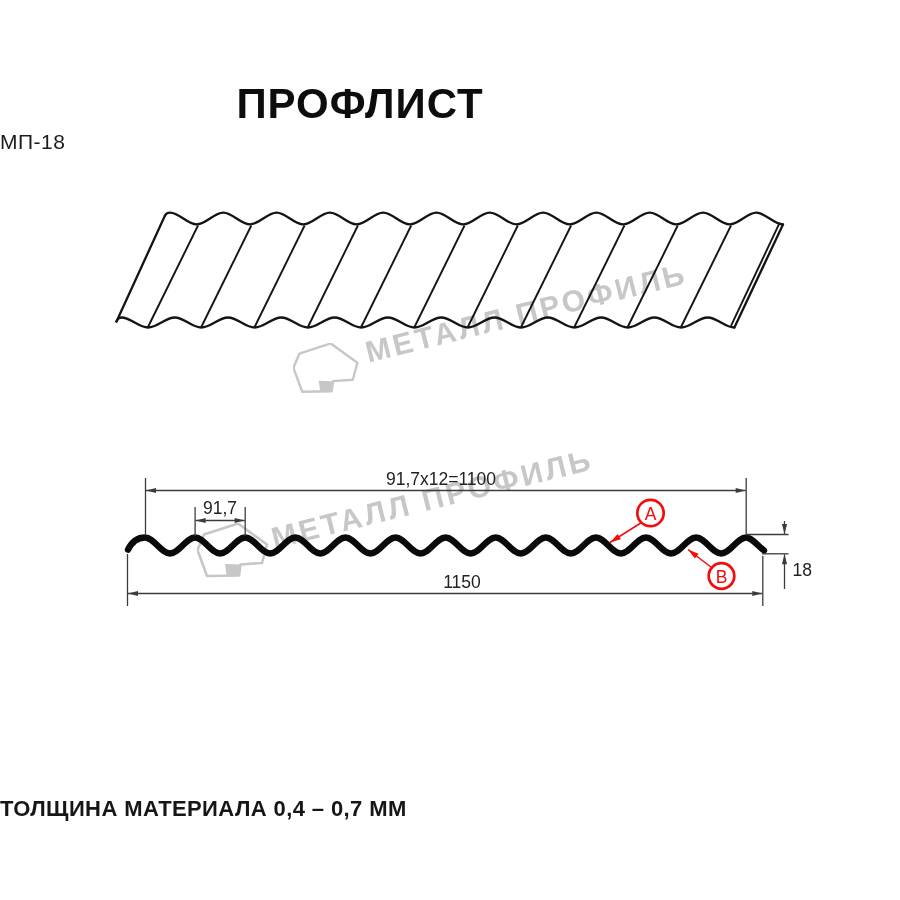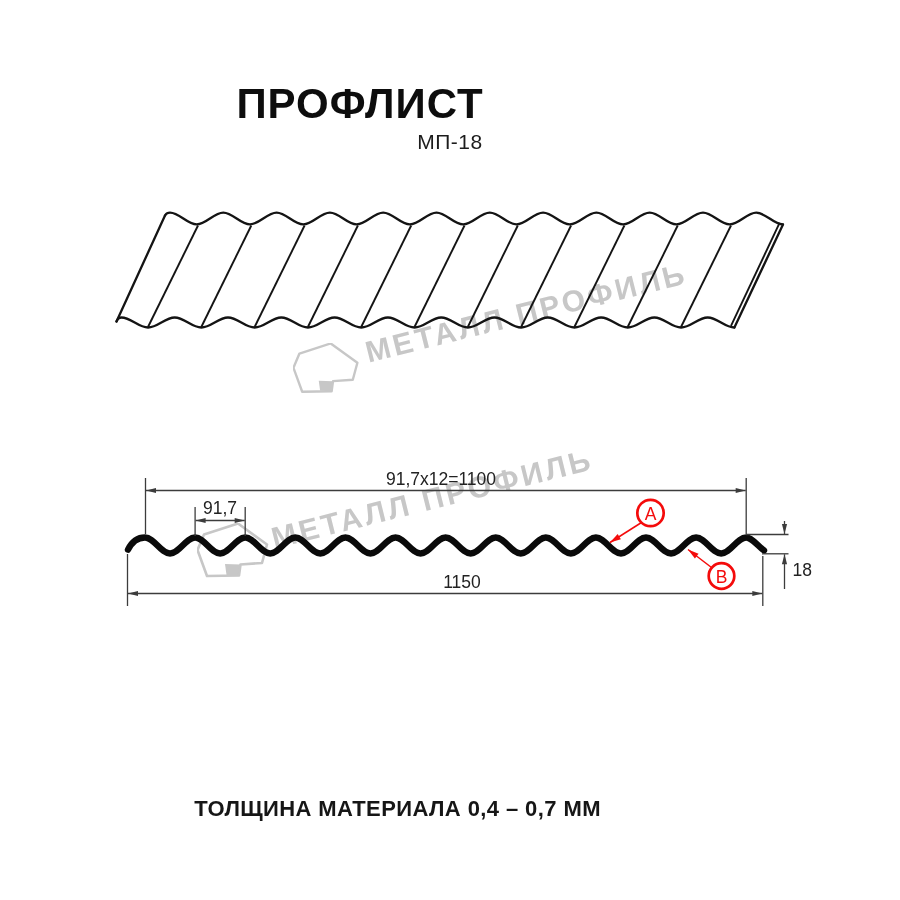--- a/index.html
+++ b/index.html
@@ -7,25 +7,25 @@
   }
   *{margin:0;padding:0;box-sizing:border-box;}
   body{background:#fff;font-family:"Liberation Sans","DejaVu Sans",sans-serif;}
   .page{position:relative;width:900px;height:900px;background:#fff;overflow:hidden;}
 
   .title{
     position:absolute;left:0;top:80px;width:720px;text-align:center;
     font-size:42px;font-weight:800;letter-spacing:1px;color:#0d0d0d;
   }
   .subtitle{
-    position:absolute;left:0;top:130px;width:900px;text-align:center;
+    position:absolute;left:0;top:130px;width:900px;text-align:left;
     font-size:21px;font-weight:500;letter-spacing:.5px;color:#1c1c1c;
   }
   .footer-note{
-    position:absolute;left:0;top:796px;width:795px;text-align:center;
+    position:absolute;left:0;top:796px;width:795px;text-align:left;
     font-size:22px;font-weight:600;letter-spacing:.4px;color:#161616;
   }
 
   .watermark{position:absolute;color:var(--wm);white-space:nowrap;z-index:1;}
   .watermark .wm-text{
     display:inline-block;font-size:30px;font-weight:bold;letter-spacing:3px;
     transform:rotate(-14deg);transform-origin:0 50%;
   }
   .wm-upper{left:366px;top:336px;}
   .wm-lower{left:272px;top:522px;}

